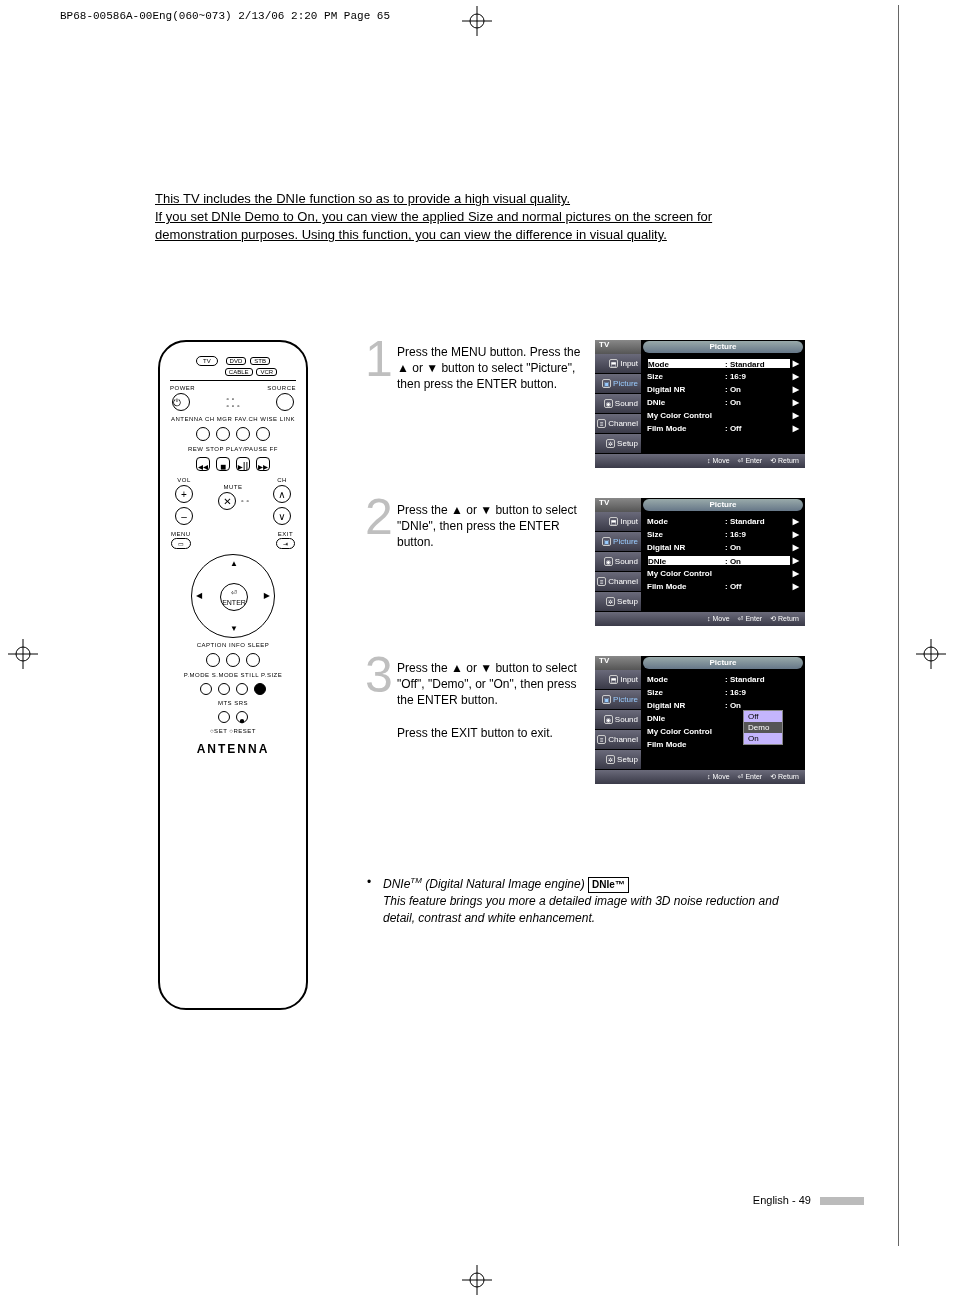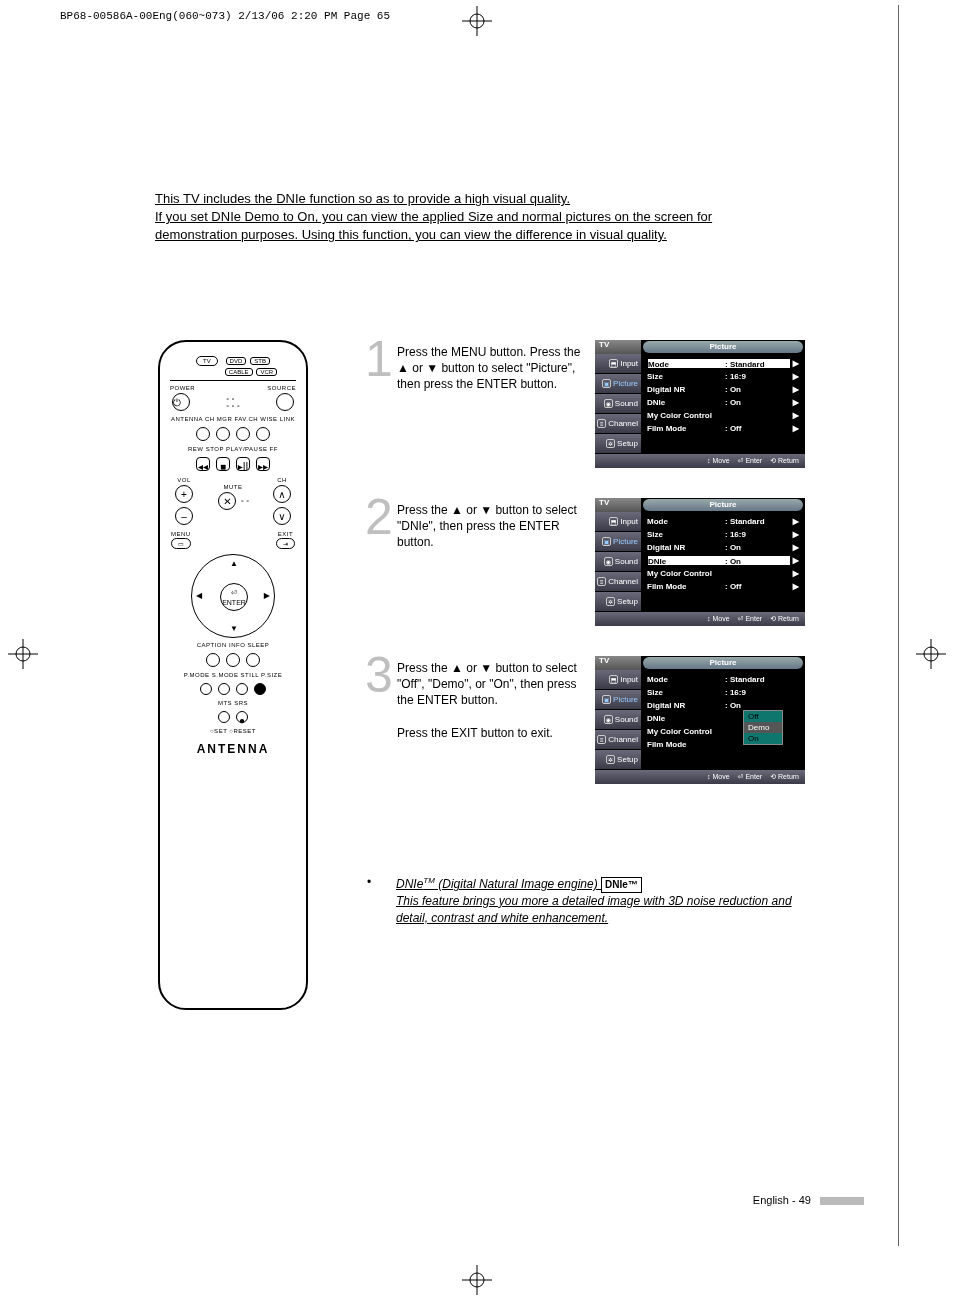--- a/index.html
+++ b/index.html
@@ -242,37 +242,37 @@
     border: 1px solid #888;
   }
   .osd .popup .opt {
     background: #555;
     color: #fff;
     font-size: 8px;
     padding: 0 4px;
     height: 11px; line-height: 11px;
     width: 38px;
   }
-  .osd .popup .opt.sel { background: #0f766e; color: #000; }
+  .osd .popup .opt.sel { background: #c4b5fd; color: #000; }
 
   
   .note {
     position: absolute;
     top: 875px;
     left: 365px;
     width: 440px;
     font-size: 12px;
   }
   .note h3 {
     font-style: italic;
     font-weight: bold;
     font-size: 15px;
     margin-bottom: 4px;
   }
-  .note p { font-style: italic; margin-left: 31px; line-height: 1.4; text-decoration: underline; }
+  .note p { font-style: italic; margin-left: 18px; line-height: 1.4; }
   .note .bullet { position: absolute; left: 2px; }
   .badge {
     display: inline-block;
     border: 1px solid #000;
     padding: 0 3px;
     font-style: normal;
     font-weight: bold;
     font-size: 10px;
     vertical-align: middle;
   }

